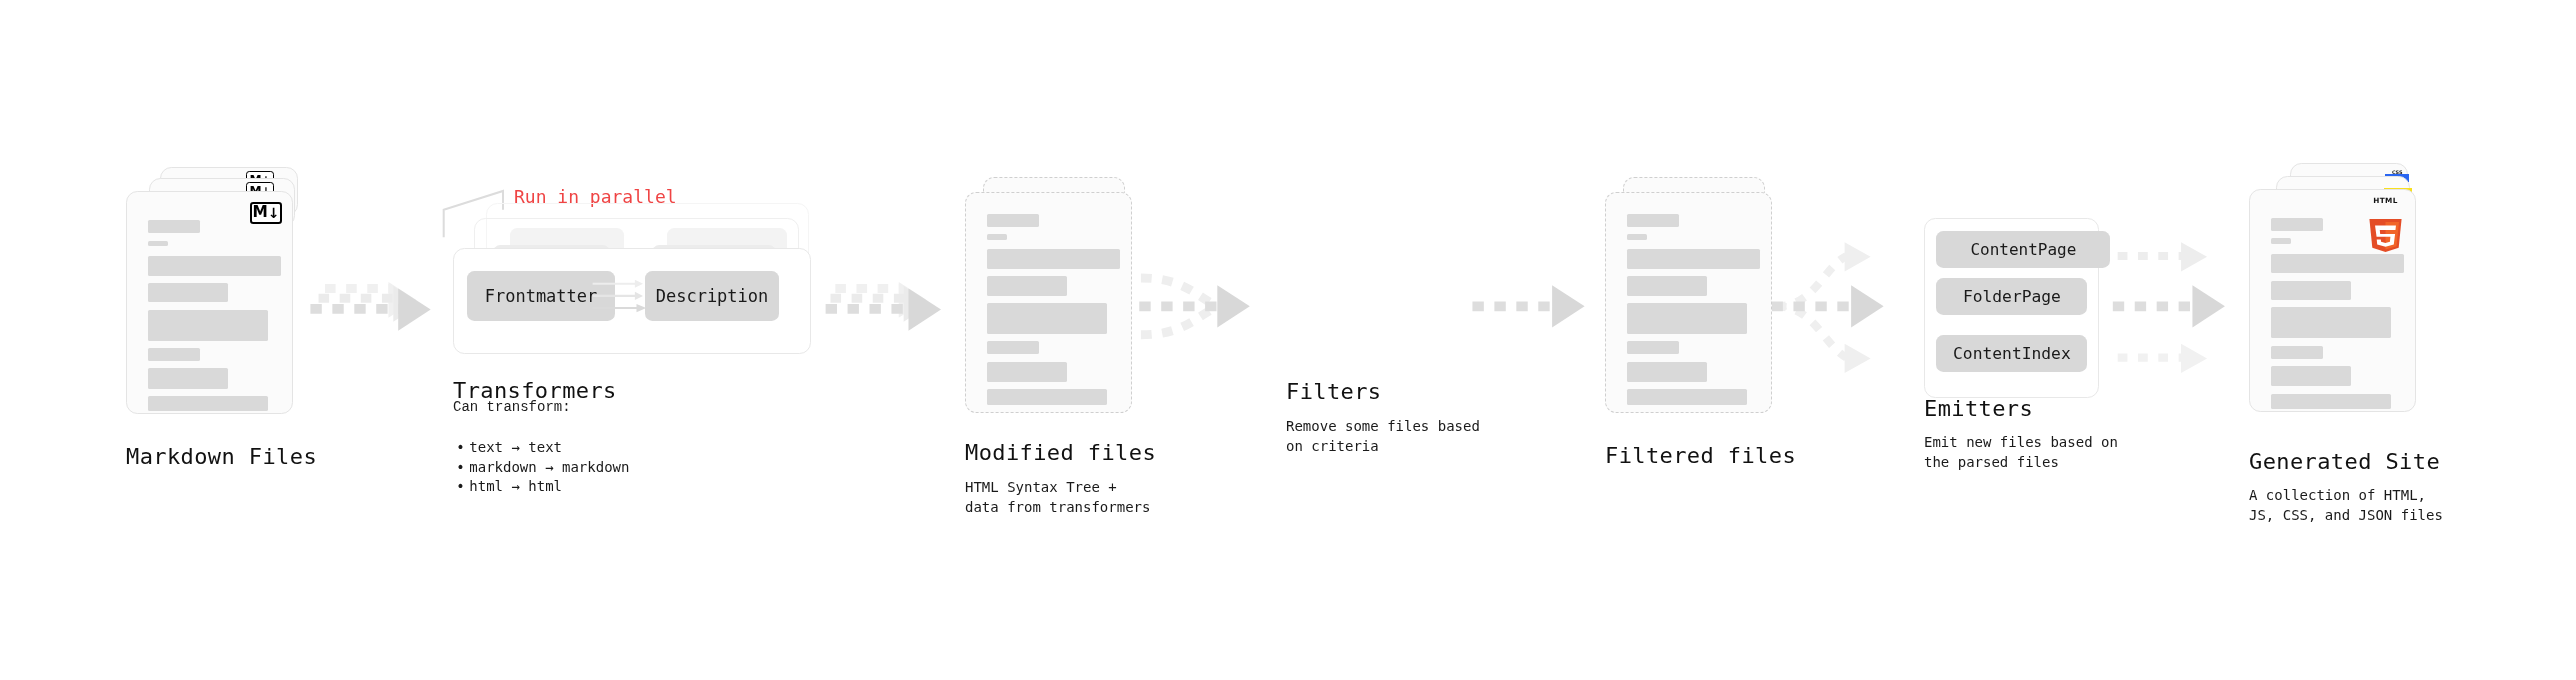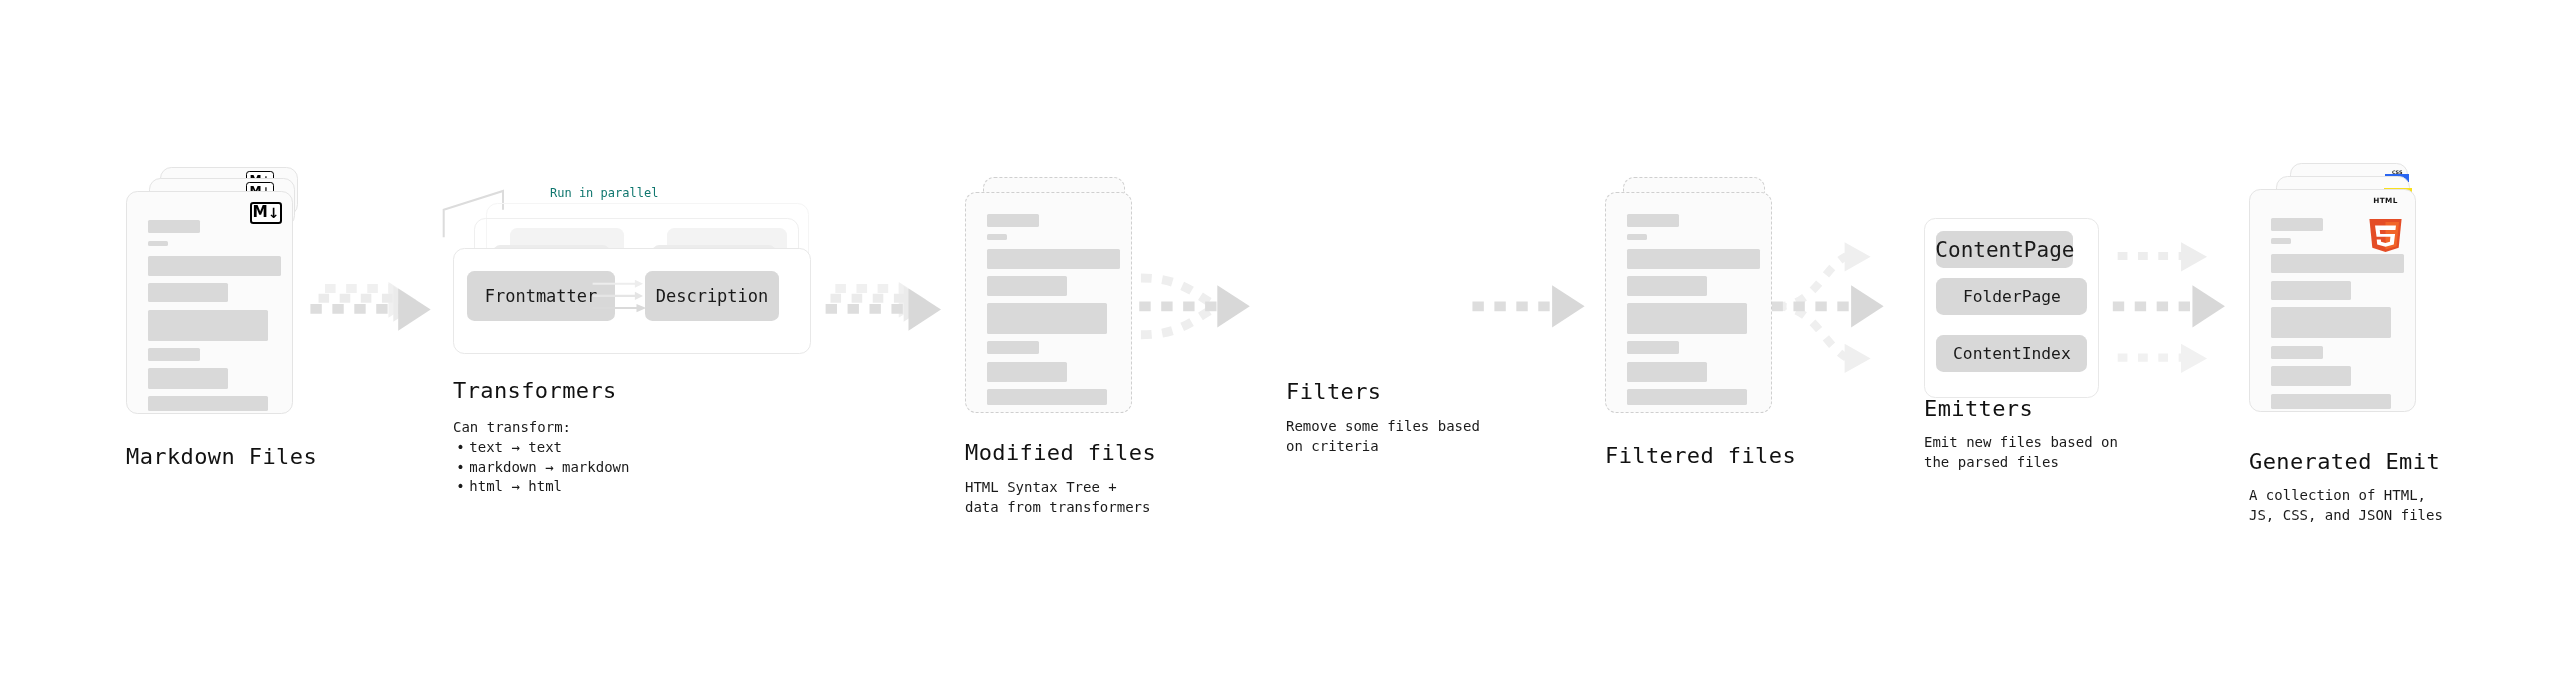--- a/index.html
+++ b/index.html
@@ -141,24 +141,23 @@
   }
   .subtitle {
     position: absolute;
     font-size: 14px;
     line-height: 19.5px;
     color: #1a1a1a;
     white-space: pre-line;
   }
   .note-faint {
     position: absolute;
-    font-size: 12px;
-    color: #0f766e;
+    font-size: 18px;
+    color: #ef4444;
     white-space: nowrap;
-    margin-left: 36px;
   }
   .bullets {
     position: absolute;
     font-size: 14px;
     line-height: 19.5px;
     color: #1a1a1a;
   }
   .bullets ul { margin: 0; padding: 0 0 0 16.3px; list-style: none; }
   .bullets li { position: relative; white-space: nowrap; }
   .bullets li::before {
@@ -303,21 +302,21 @@
       <path d="M2,23 L56,23" stroke="#ededed" stroke-width="2.5" fill="none"></path>
       <path d="M54,18 L64,23 L54,28 Z" fill="#ededed"></path>
       <path d="M2,38 L56,38" stroke="#e5e5e5" stroke-width="2.5" fill="none"></path>
       <path d="M54,33 L64,38 L54,43 Z" fill="#e5e5e5"></path>
       <path d="M2,53 L58,53" stroke="#dadada" stroke-width="2.5" fill="none"></path>
       <path d="M56,48 L68,53 L56,58 Z" fill="#dadada"></path>
     </svg>
   </div>
 
   <div class="title" style="left:453px; top:378px;">Transformers</div>
-  <div class="subtitle" style="left:453px; top:418px;">Can transform:</div>
+  <div class="subtitle" style="left:453px; top:398px;font-family:Liberation Mono, monospace;">Can transform:</div>
   <div class="bullets" style="left:453px; top:438px;">
     <ul>
       <li>text → text</li>
       <li>markdown → markdown</li>
       <li>html → html</li>
     </ul>
   </div>
 
   <div class="doc-stack" style="left:965px; top:177px; width:187px; height:244px;">
     <div class="doc-card dashed" style="left:18px; top:0px; width:142px; height:41px;"></div>
@@ -353,21 +352,21 @@
         <div class="bar" style="width:120px;height:31px;"></div>
         <div class="bar" style="width:52px;height:13px;"></div>
         <div class="bar" style="width:80px;height:20.3px;"></div>
         <div class="bar" style="width:120px;height:15.4px;"></div>
       </div>
     </div>
   </div>
   <div class="title" style="left:1605px; top:443px;">Filtered files</div>
 
   <div class="group-box" style="left:1924px; top:218px; width:175px; height:180px;">
-    <div class="chip" style="left:11.4px; top:12.2px; width:137px; height:37px; font-size:21px;">
+    <div class="chip" style="left:11.4px; top:12.2px; width:174px; height:37px; font-size:16px;">
       <span>ContentPage</span>
     </div>
     <div class="chip" style="left:11.4px; top:59px; width:151px; height:37px; font-size:16.3px;">
       <span>FolderPage</span>
     </div>
     <div class="chip" style="left:11.4px; top:105px; width:151px; height:37px; font-size:16.3px;margin-top:11px;">
       <span>ContentIndex</span>
     </div>
   </div>
   <div class="title" style="left:1924px; top:396px;">Emitters</div>
@@ -400,18 +399,18 @@
     <div class="badge-html5" style="left:118px; top:34px;">
       <div class="h5-word">HTML</div>
       <svg class="h5-shield" viewBox="0 0 46 42">
         <path d="M3,0 L43,0 L39.4,35.5 L23,41 L6.6,35.5 Z" fill="#e44d26"></path>
         <path d="M23,3.5 L39.8,3.5 L36.7,33.6 L23,37.8 Z" fill="#f16529"></path>
         <path d="M10,8 L36,8 L35.4,13.6 L15.9,13.6 L16.4,18.6 L34.9,18.6 L33.3,31.5 L23,34.4 L12.7,31.5 L12.1,25.2 L17.2,25.2 L17.5,28.3 L23,29.8 L28.5,28.3 L29.1,21.9 L11.9,21.9 Z" fill="#ffffff"></path>
       </svg>
     </div>
   </div>
 
-  <div class="title" style="left:2249px; top:449px;">Generated Emit</div>
+  <div class="title" style="left:2249px; top:449px;">Generated Site</div>
   <div class="subtitle" style="left:2249px; top:486px;">A collection of HTML,
 JS, CSS, and JSON files</div>
 
 </div>
 
 
 </body></html>

